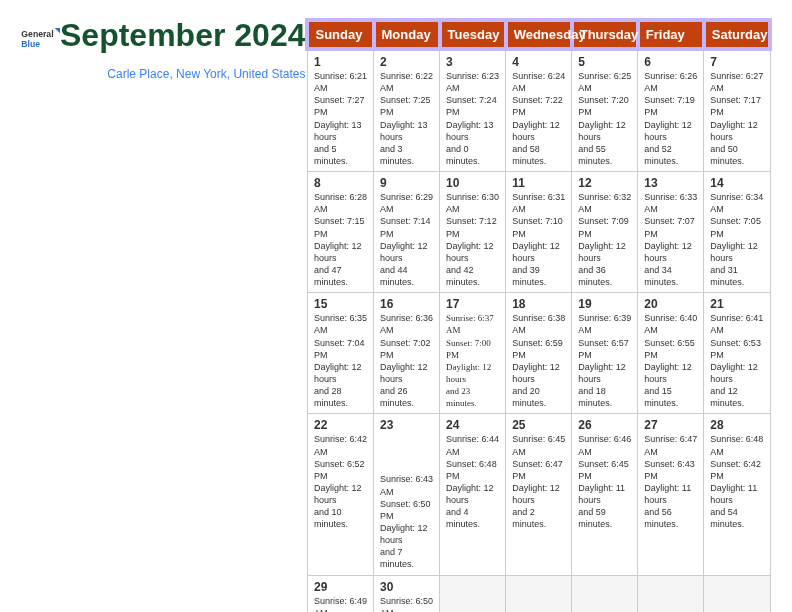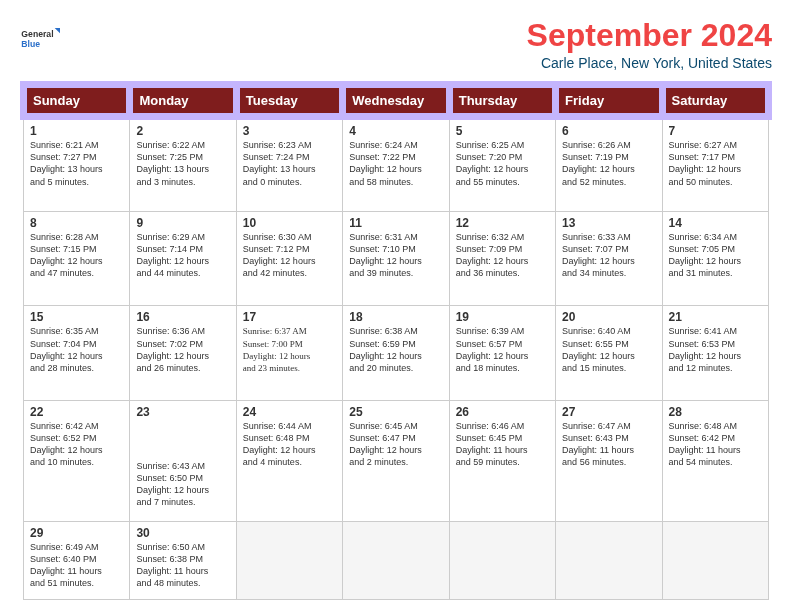--- a/index.html
+++ b/index.html
@@ -8,62 +8,62 @@
       height: 612px;
       font-family: Arial, sans-serif;
       background: #fff;
       overflow: hidden;
     }
     .page {
       width: 792px;
       height: 612px;
       padding: 18px 20px 12px 20px;
       display: flex;
-      flex-direction: column;
+      flex-direction: row;
     }
     .header {
       display: flex;
       justify-content: space-between;
       align-items: flex-start;
       margin-bottom: 10px;
     }
     .logo {
       display: flex;
       align-items: center;
       gap: 4px;
     }
     .title-block {
       text-align: right;
     }
     .main-title {
       font-size: 32px;
       font-weight: bold;
-      color: #ef4444;
+      color: #14532d;
       line-height: 1.1;
     }
     .subtitle {
-      font-size: 14px;
-      color: #0c4a6e;
-      margin-top: 2px;
+      font-size: 12px;
+      color: #3b82f6;
+      margin-top: 14px;
     }
     .calendar {
       flex: 1;
       border: 1px solid #ccc;
       border-collapse: collapse;
       width: 100%;
       table-layout: fixed;
     }
     .calendar thead tr th {
-      background: #7f1d1d;
+      background: #c2410c;
       color: #fff;
       text-align: left;
       padding: 5px 6px;
       font-size: 13px;
       font-weight: bold;
-      border: 7px solid #c4b5fd;
+      border: 4px solid #c4b5fd;
     }
     .calendar tbody tr td {
       vertical-align: top;
       padding: 4px 6px;
       border: 1px solid #ccc;
       font-size: 9.5px;
       color: #333;
       height: 88px;
     }
     .day-num {

